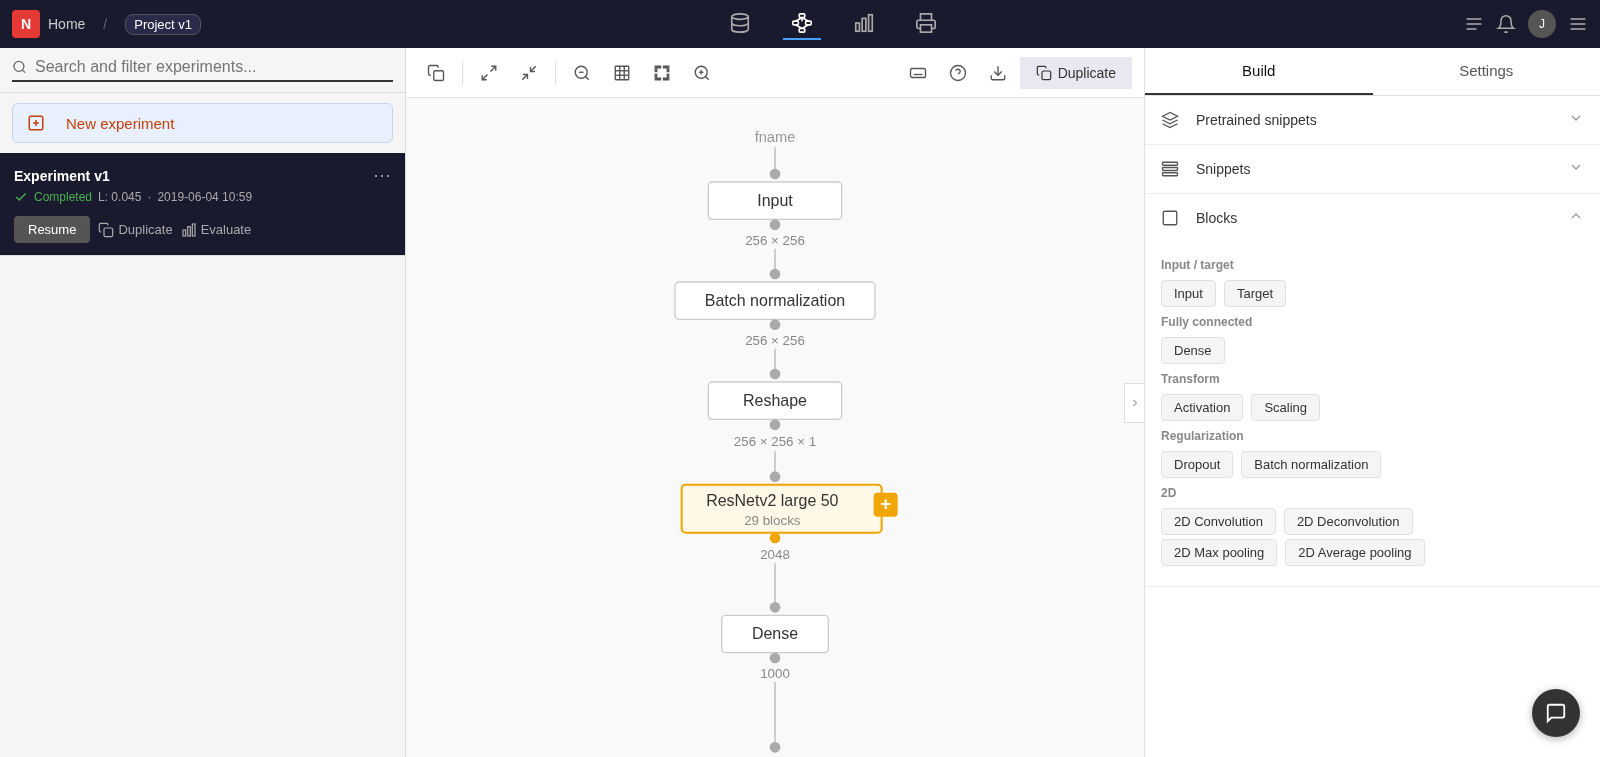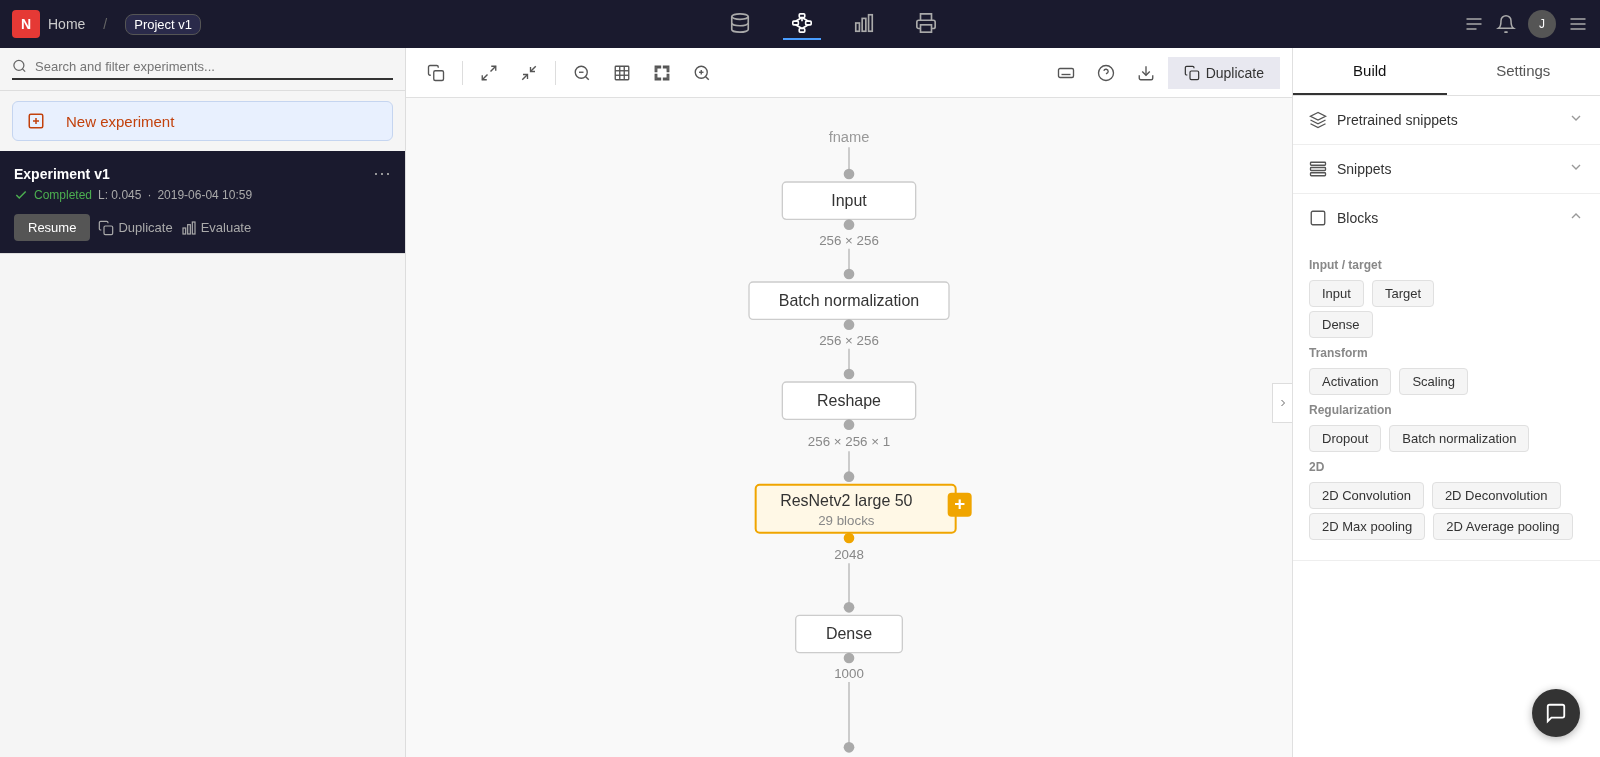--- a/index.html
+++ b/index.html
@@ -79,21 +79,21 @@
       flex-shrink: 0;
     }
     .sidebar-search {
       padding: 10px 12px;
       border-bottom: 1px solid #ddd;
     }
     .sidebar-search input {
       width: 100%;
       border: none;
       background: transparent;
-      font-size: 13px;
+      font-size: 16px;
       color: #0369a1;
       outline: none;
     }
     .sidebar-search-row {
       display: flex; align-items: center; gap: 8px;
       border-bottom: 2px solid #333;
       padding-bottom: 4px;
     }
     .sidebar-search-row svg { width: 16px; height: 16px; color: #666; }
 
@@ -205,21 +205,21 @@
       background: white;
       border: 1px solid #ddd;
       border-right: none;
       display: flex; align-items: center; justify-content: center;
       cursor: pointer;
       z-index: 20;
     }
 
     
     .right-panel {
-      width: 308px;
+      width: 456px;
       background: white;
       border-left: 1px solid #e0e0e0;
       display: flex;
       flex-direction: column;
       overflow-y: auto;
     }
     .panel-tabs {
       display: flex;
       border-bottom: 1px solid #e0e0e0;
     }
@@ -240,21 +240,21 @@
 
     .panel-section {
       border-bottom: 1px solid #eee;
     }
     .panel-section-header {
       display: flex; align-items: center; justify-content: space-between;
       padding: 14px 16px;
       cursor: pointer;
     }
     .panel-section-title {
-      display: flex; align-items: center; gap: 10px;
+      display: flex; align-items: center; gap: 17px;
       font-size: 14px; color: #333; font-weight: 500;
     }
     .panel-section-title svg { width: 18px; height: 18px; color: #555; }
     .chevron { color: #999; }
     .chevron svg { width: 16px; height: 16px; }
 
     .panel-section-content {
       padding: 8px 16px 16px;
     }
     .blocks-grid-label {
@@ -709,20 +709,21 @@
         </span>
       </div>
       <div class="panel-section-content">
 
         <div class="blocks-grid-label">Input / target</div>
         <div class="blocks-row">
           <div class="block-chip">Input</div>
           <div class="block-chip">Target</div>
         </div>
 
+        <div class="blocks-grid-label">Fully connected</div>
         <div class="blocks-row">
           <div class="block-chip">Dense</div>
         </div>
 
         <div class="blocks-grid-label">Transform</div>
         <div class="blocks-row">
           <div class="block-chip">Activation</div>
           <div class="block-chip">Scaling</div>
         </div>
 

